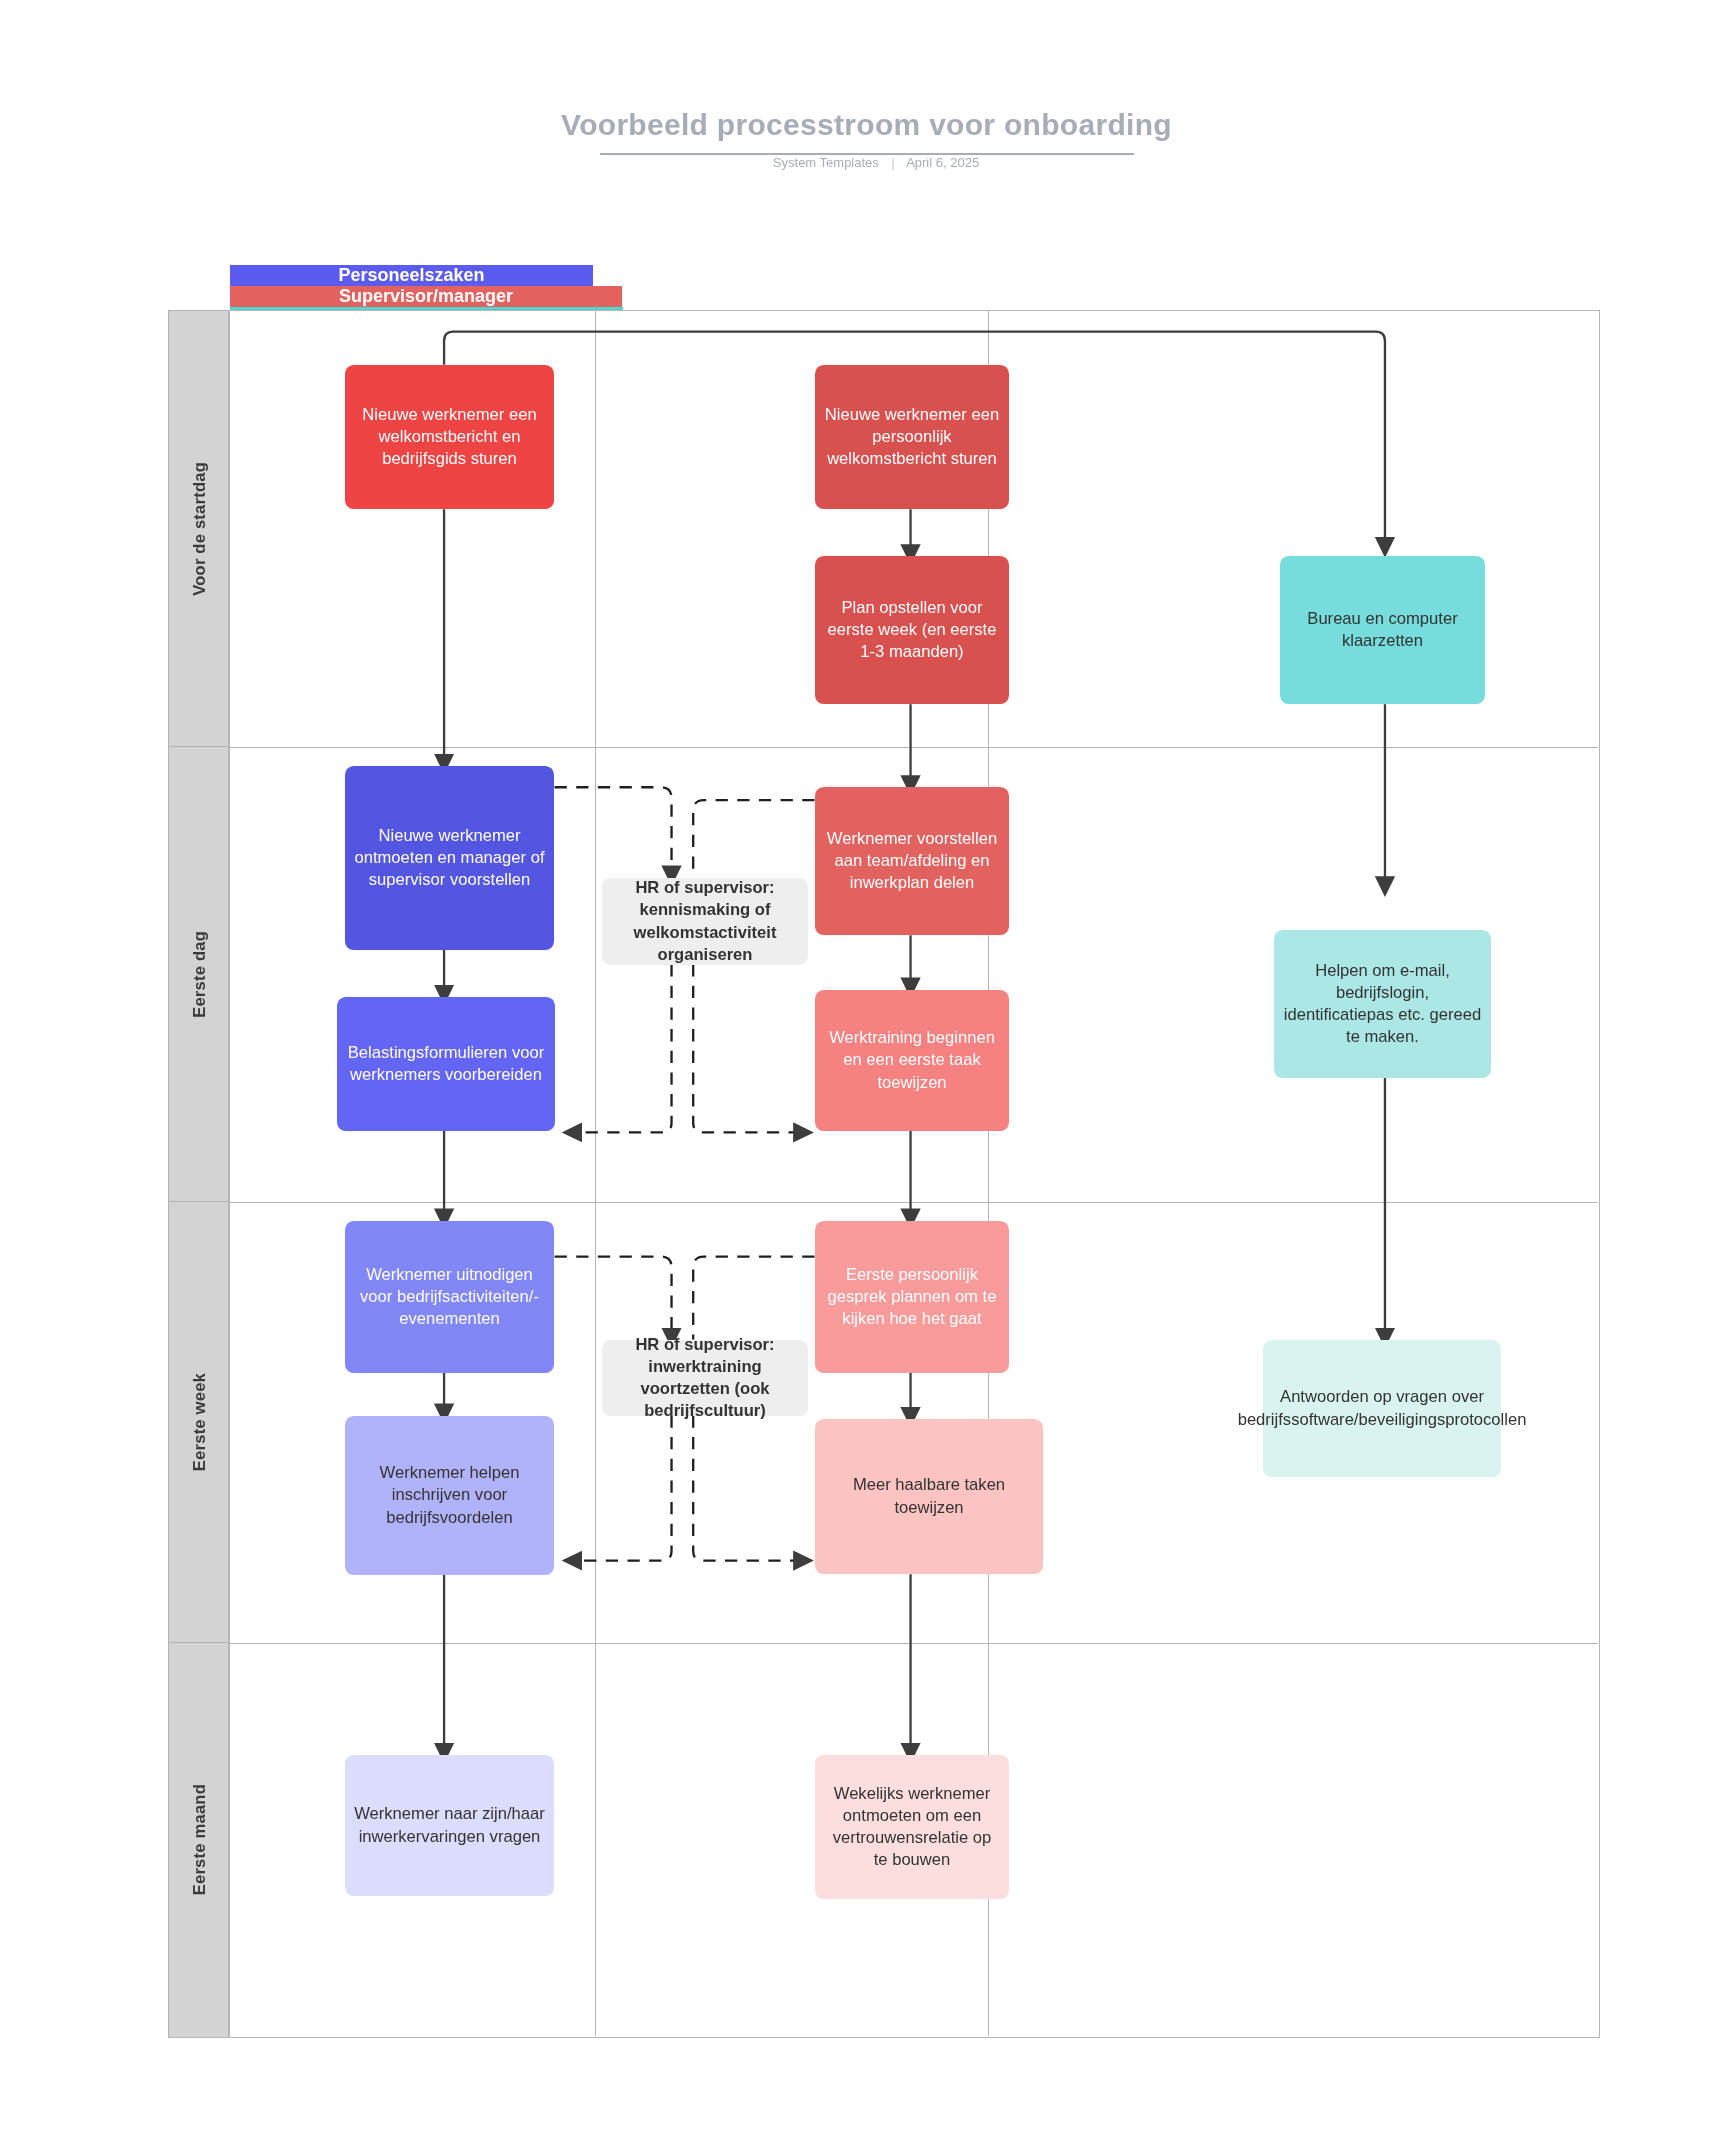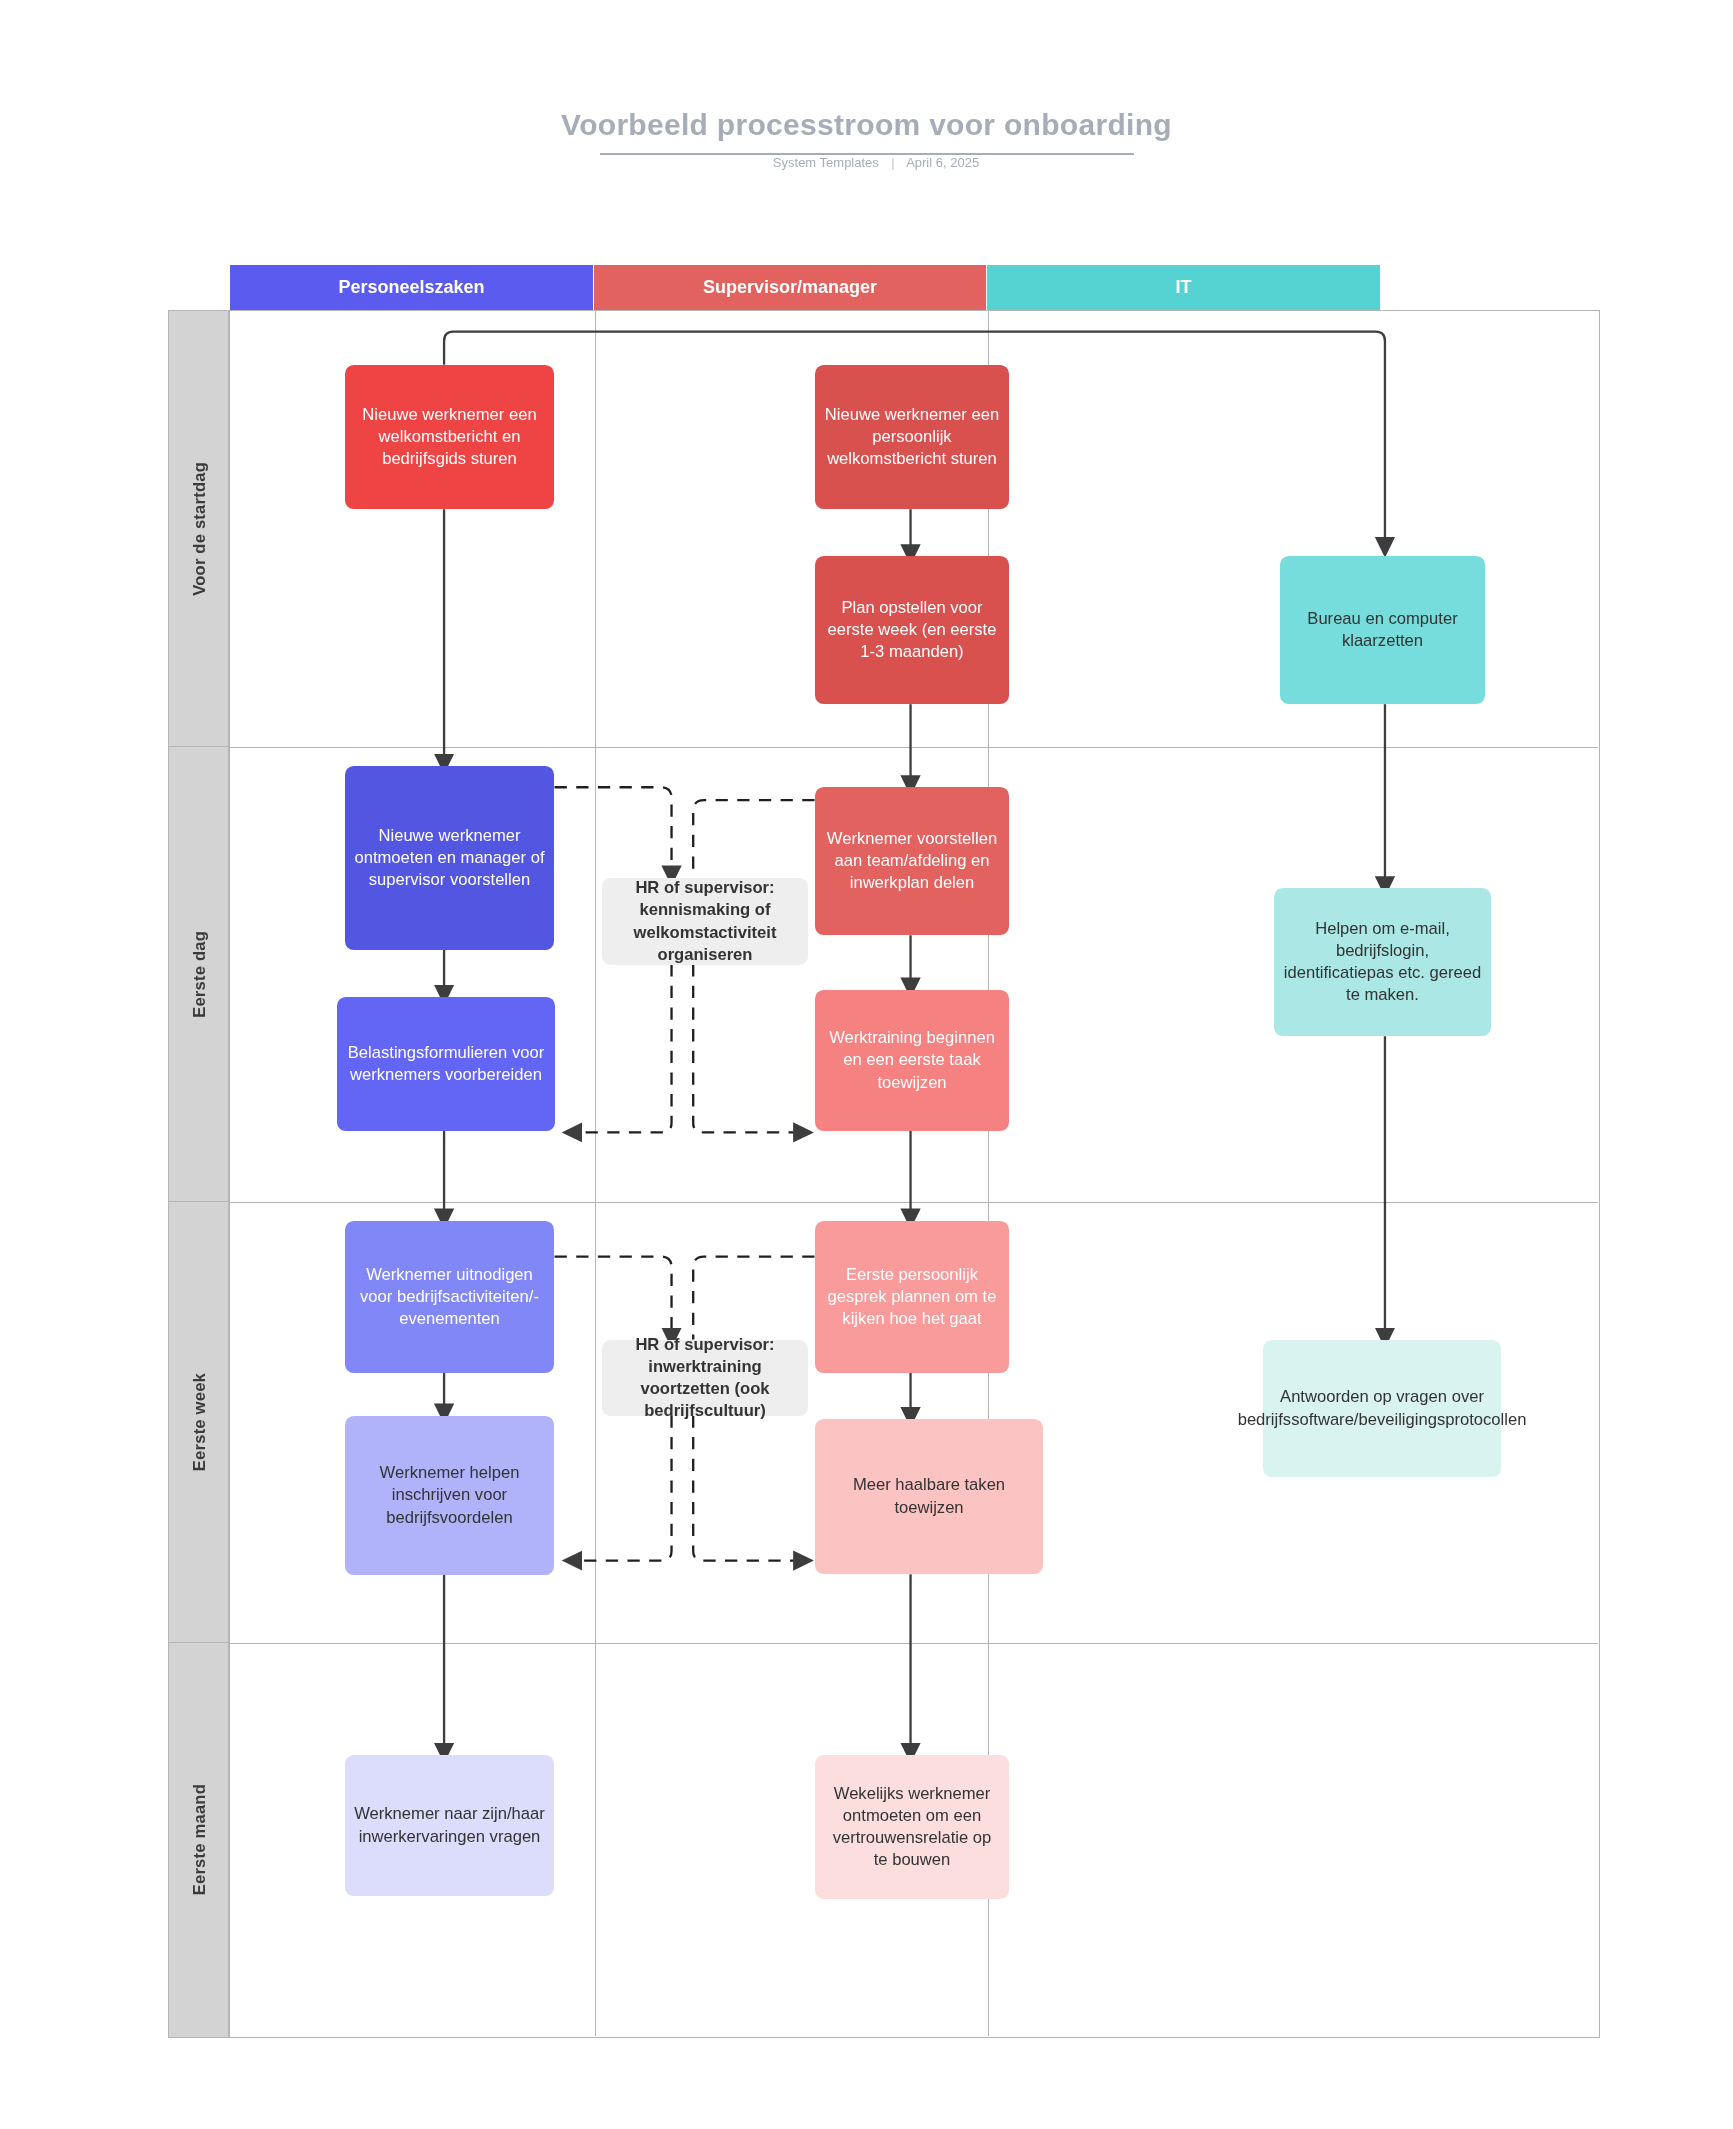--- a/index.html
+++ b/index.html
@@ -46,20 +46,21 @@
     margin: 0 8.7px;
     color: #c3c8d0;
   }
 
   
   #lane-header-row {
     position: absolute;
     left: 230px; top: 265px;
     width: 1150px; height: 45px;
     display: flex;
+    flex-direction: column;
   }
   .lane-head {
     height: 45px;
     color: #ffffff;
     font-size: 18px;
     font-weight: bold;
     display: flex;
     align-items: center;
     justify-content: center;
     border-right: 1.4px solid #ffffff;
@@ -279,21 +280,21 @@
   </div>
 
   <div class="node" style="left:815px;top:787px;width:194px;height:148px;background:#e2625f;color:#fff;">
     <span>Werknemer voorstellen aan team/afdeling en inwerkplan delen</span>
   </div>
 
   <div class="node" style="left:815px;top:990px;width:194px;height:141px;background:#f58181;color:#fff;">
     <span>Werktraining beginnen en een eerste taak toewijzen</span>
   </div>
 
-  <div class="node" style="left:1274px;top:888px;width:217px;height:148px;background:#abe7e4;color:#333;">
+  <div class="node" style="left:1274px;top:930px;width:217px;height:148px;background:#abe7e4;color:#333;">
     <span>Helpen om e-mail, bedrijfslogin, identificatiepas etc. gereed te maken.</span>
   </div>
 
   <div class="node" style="left:345px;top:1221px;width:209px;height:152px;background:#8187f7;color:#fff;">
     <span>Werknemer uitnodigen voor bedrijfsactiviteiten/-evenementen</span>
   </div>
 
   <div class="node" style="left:345px;top:1416px;width:209px;height:159px;background:#b0b3fa;color:#333;">
     <span>Werknemer helpen inschrijven voor bedrijfsvoordelen</span>
   </div>

